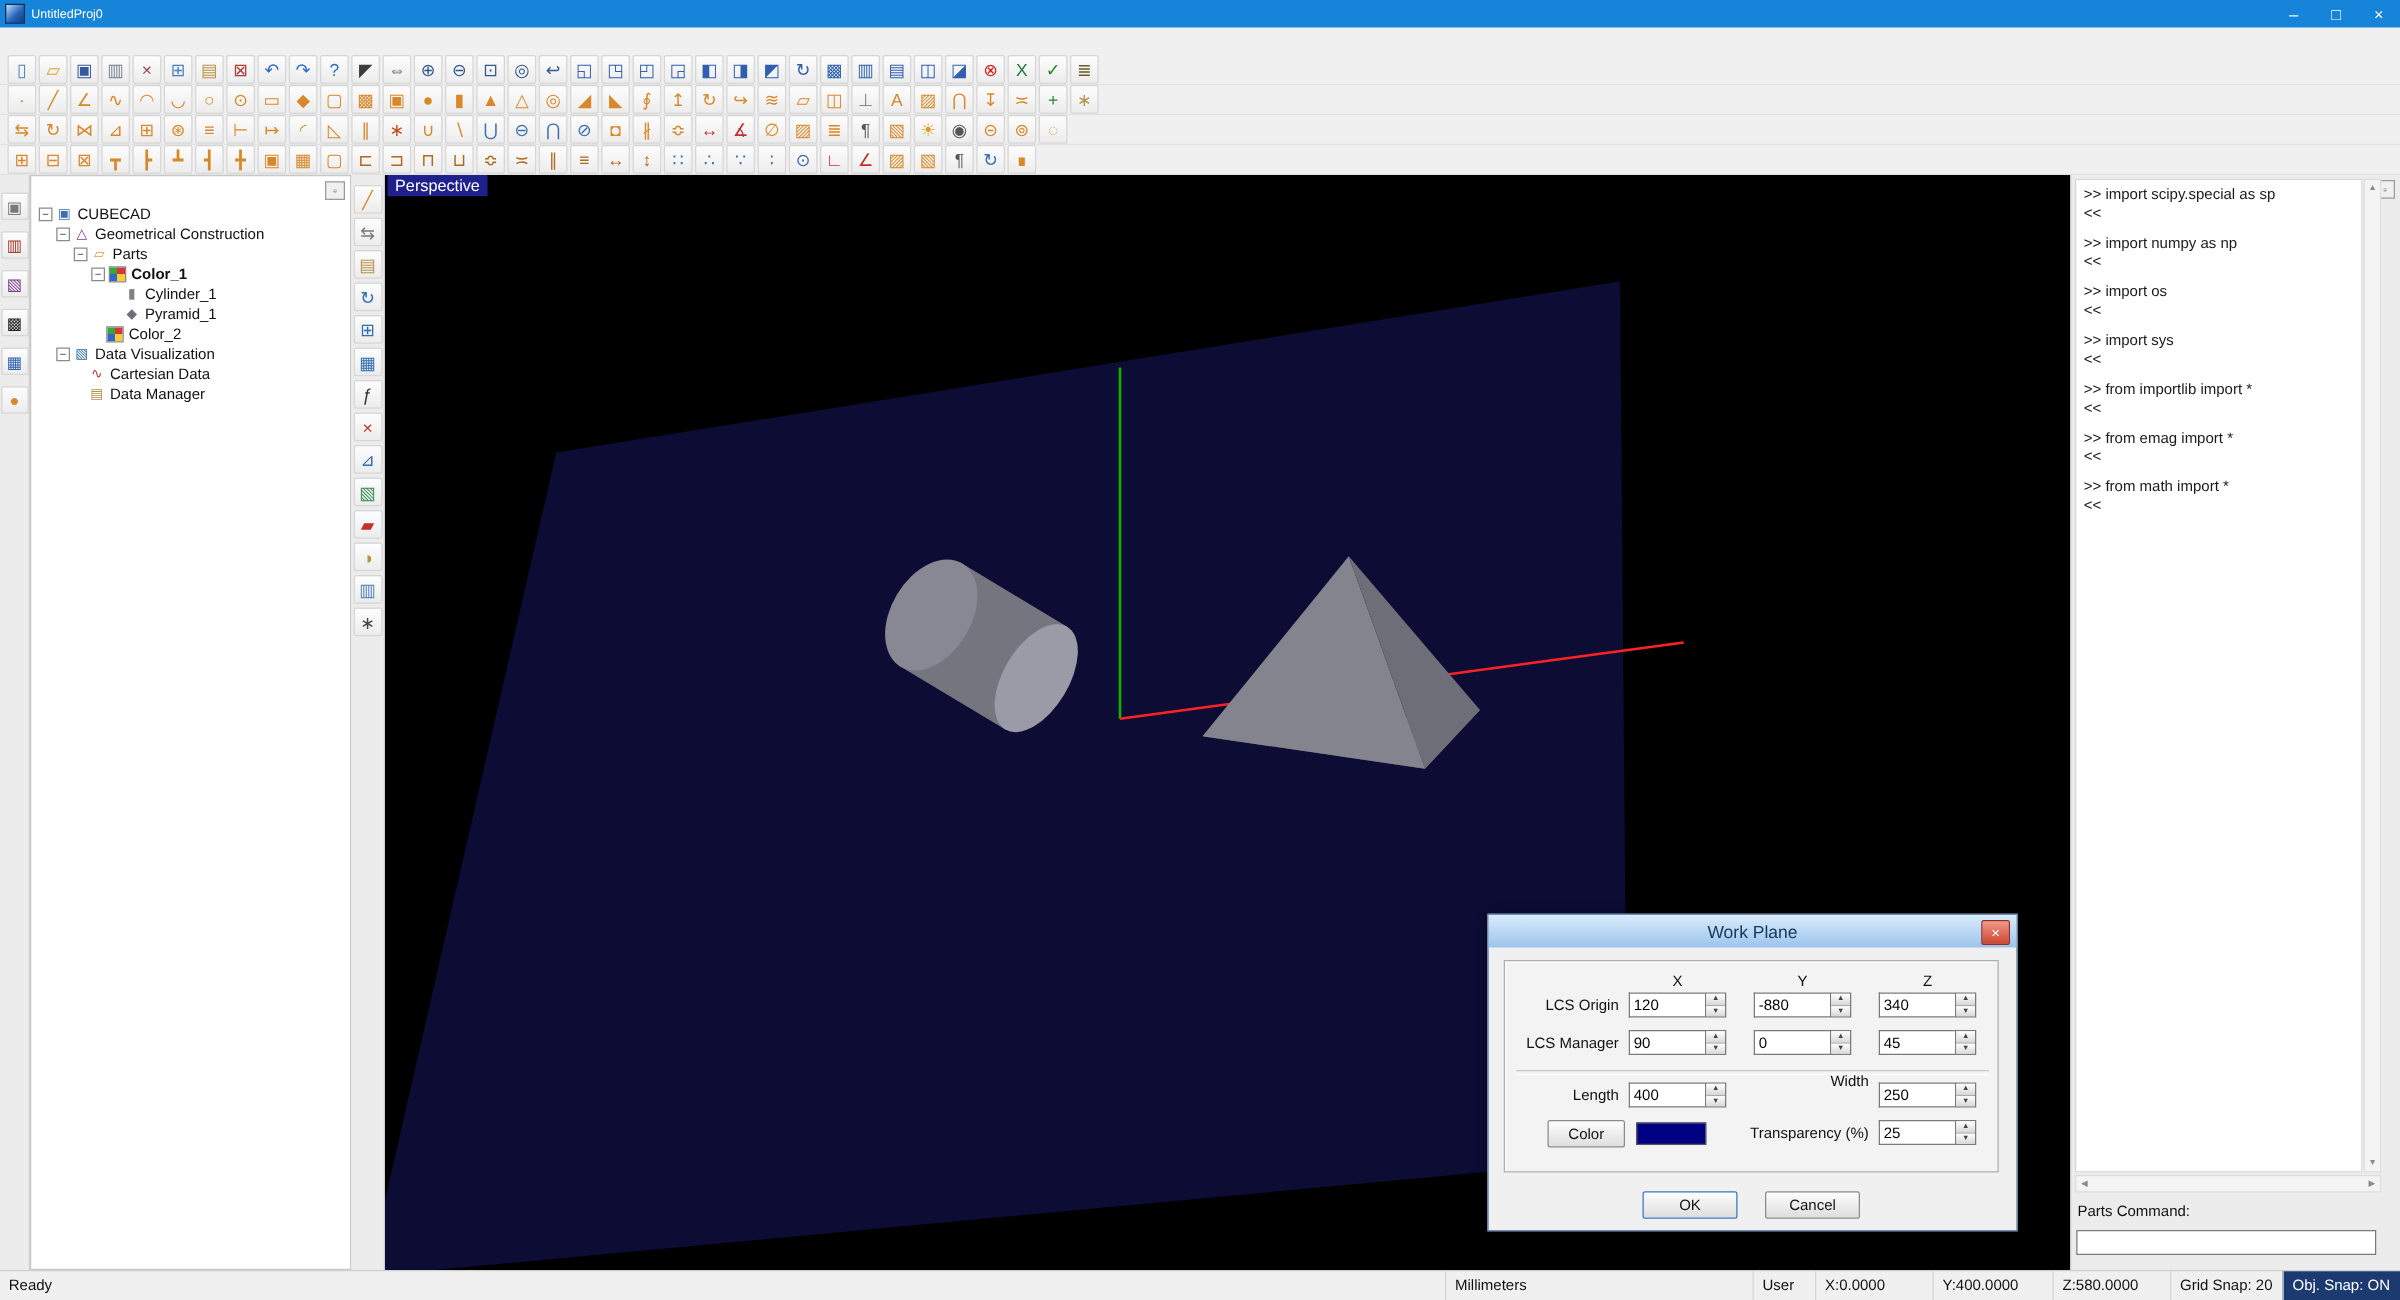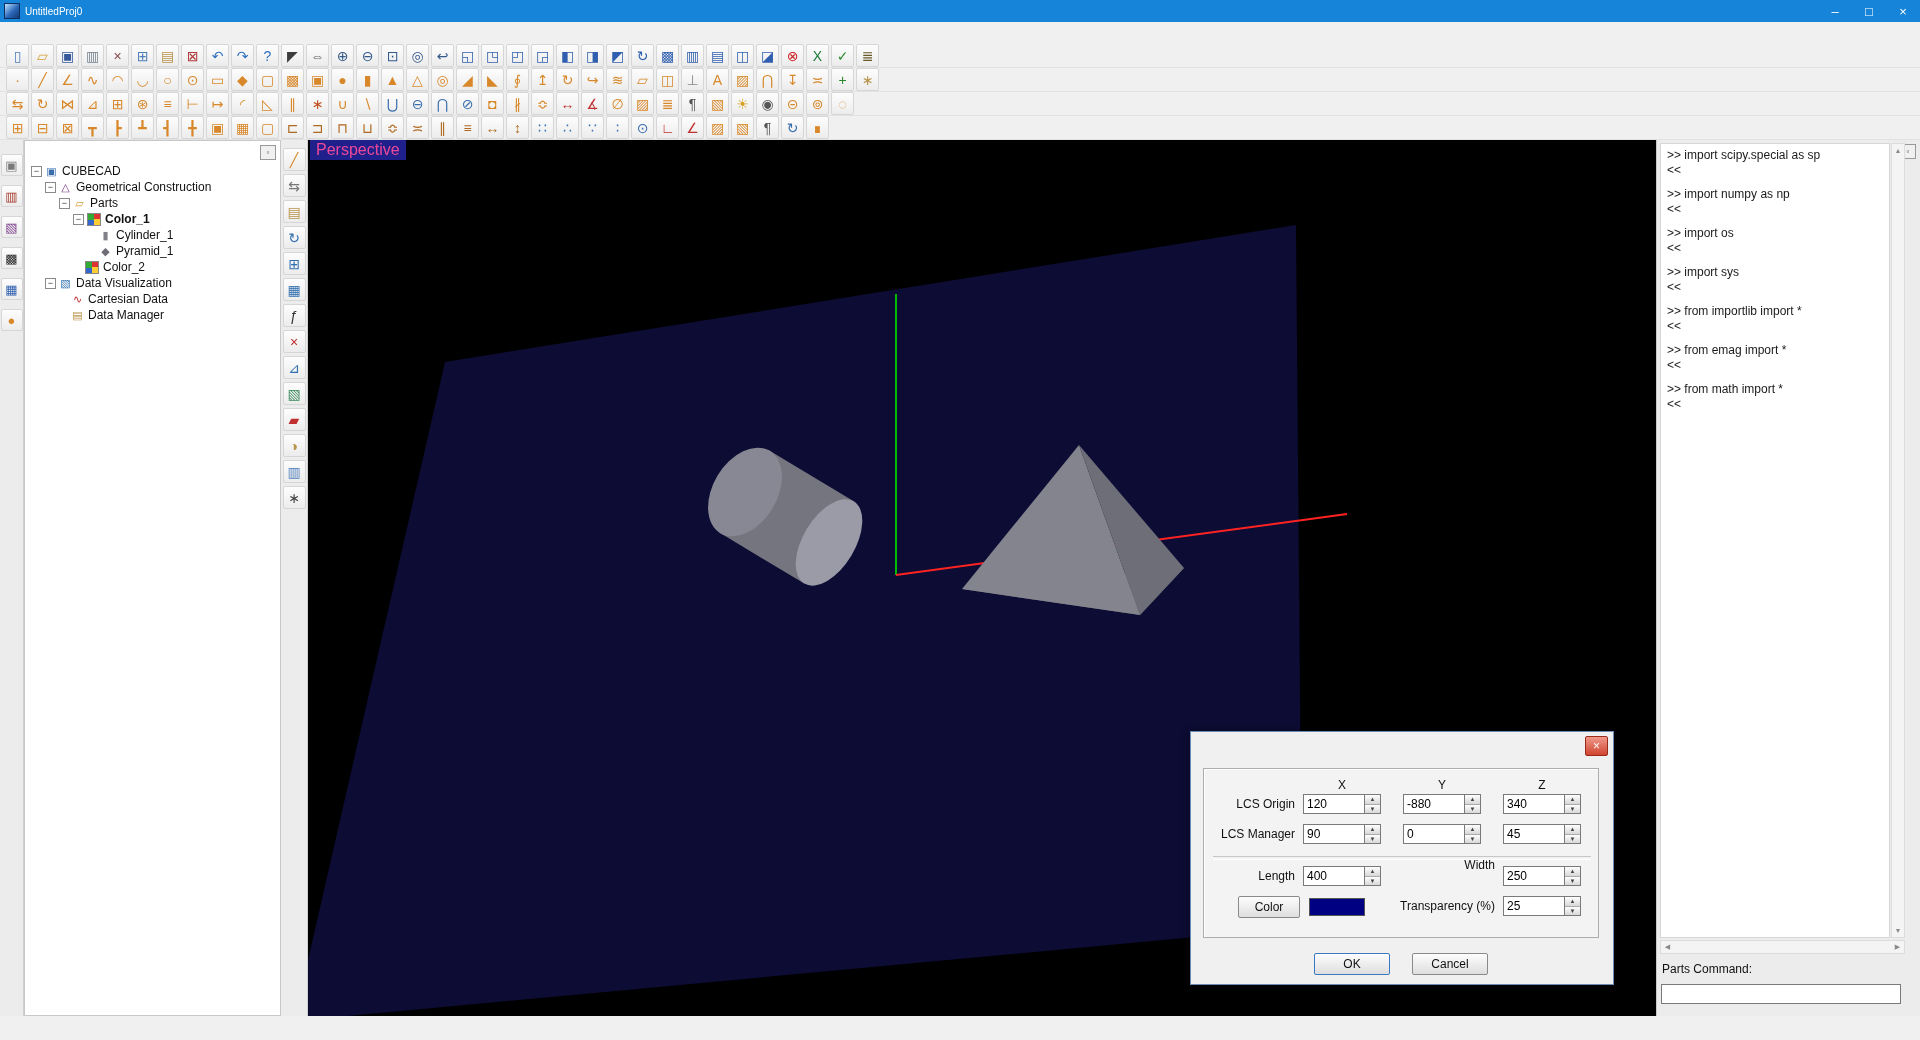--- a/index.html
+++ b/index.html
@@ -56,21 +56,21 @@
   .ti-datamanager::before{content:"▤";color:#b8934a;}
   .palette{background:conic-gradient(#d33 0 25%, #fc3 0 50%, #36c 0 75%, #3a3 0);border:1px solid #888;width:12px;height:11px;}
   .bold{font-weight:bold;}
 
   .toolcol{position:absolute;left:281px;top:140px;width:27px;bottom:24px;background:#ececec;border-right:1px solid #cfcfcf;
            display:flex;flex-direction:column;align-items:center;padding-top:8px;gap:3px;box-sizing:border-box;}
 
   
   .viewport{position:absolute;left:308px;top:140px;width:1348px;height:876px;background:#000;}
   .viewport svg{position:absolute;left:0;top:0;}
-  .vp-label{position:absolute;left:2px;top:0;background:#20208c;color:#ec4899;font-size:16px;padding:1px 6px;z-index:2;}
+  .vp-label{position:absolute;left:2px;top:0;background:#20208c;color:#ffffff;font-size:13px;padding:1px 6px;z-index:2;}
 
   
   .rpanel{position:absolute;left:1656px;top:140px;right:0;bottom:24px;background:#ececec;border-left:1px solid #c8c8c8;box-sizing:border-box;}
   .console{position:absolute;left:3px;top:3px;width:230px;bottom:78px;background:#fff;border:1px solid #d6d6d6;
            padding:4px 6px;overflow:hidden;box-sizing:border-box;color:#1a1a1a;}
   .con-block{margin-bottom:10px;}
   .con-resp{margin-top:1px;}
   .vscroll{position:absolute;left:234px;top:3px;width:14px;bottom:78px;background:#f4f4f4;border:1px solid #dcdcdc;box-sizing:border-box;}
   .sarrow{position:absolute;left:0;width:100%;height:13px;display:flex;align-items:center;justify-content:center;font-size:7px;color:#8a8a8a;}
   .sarrow.up{top:0;}.sarrow.up::before{content:"▲";}
@@ -430,20 +430,21 @@
     </div>
     <div class="hscroll">
       <div class="harrow left"></div>
       <div class="harrow right"></div>
     </div>
     <div class="py-label">Parts Command:</div>
     <input class="py-input" value="" style="">
   </div>
 
   <div class="dialog">
+    <div class="dlg-title">Work Plane</div>
     <div class="dlg-close">×</div>
     <div class="dlg-group"></div>
 
     <div class="dlg-h" style="left:112px">X</div>
     <div class="dlg-h" style="left:212px">Y</div>
     <div class="dlg-h" style="left:312px">Z</div>
 
     <div class="dlg-lab" style="left:18px;top:62px;width:86px">LCS Origin</div>
     <div class="spin" style="left:112px;top:62px">
       <input value="120" style="">
@@ -517,14 +518,24 @@
       <div class="spin-btns">
           <div class="sb up"></div>
           <div class="sb down"></div>
         </div>
     </div>
 
     <div class="dlg-btn default" style="left:123px">OK</div>
     <div class="dlg-btn" style="left:221px">Cancel</div>
   </div>
 
+  <div class="statusbar">
+    <div class="seg first" style="left:0;width:300px">Ready</div>
+    <div class="seg" style="left:1156px;width:246px">Millimeters</div>
+    <div class="seg" style="left:1402px;width:50px">User</div>
+    <div class="seg" style="left:1452px;width:94px">X:0.0000</div>
+    <div class="seg" style="left:1546px;width:96px">Y:400.0000</div>
+    <div class="seg" style="left:1642px;width:94px">Z:580.0000</div>
+    <div class="seg" style="left:1736px;width:90px">Grid Snap: 20</div>
+    <div class="seg dark" style="left:1826px;width:94px">Obj. Snap: ON</div>
+  </div>
 
 </div>
 
 </body></html>

